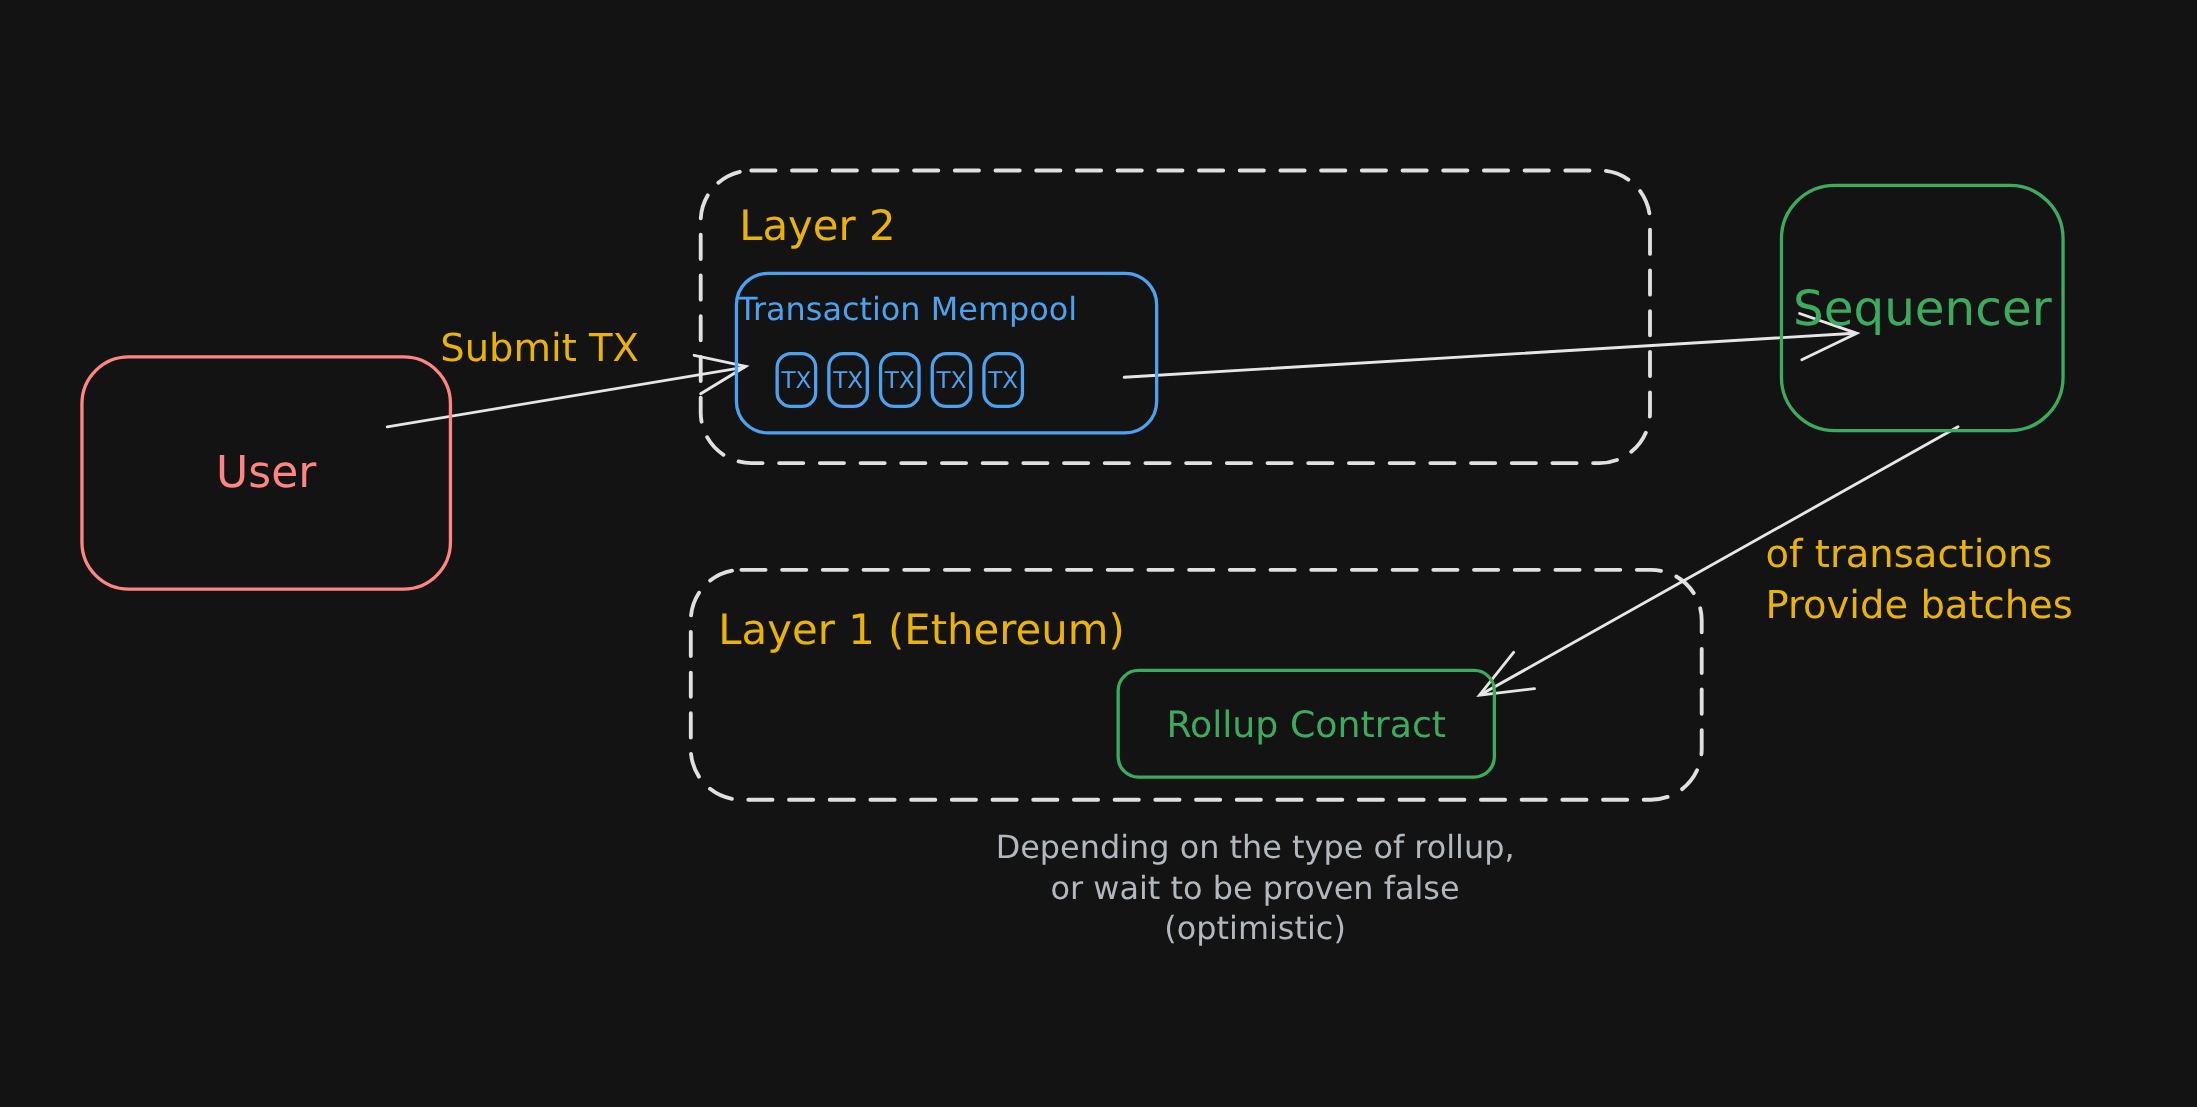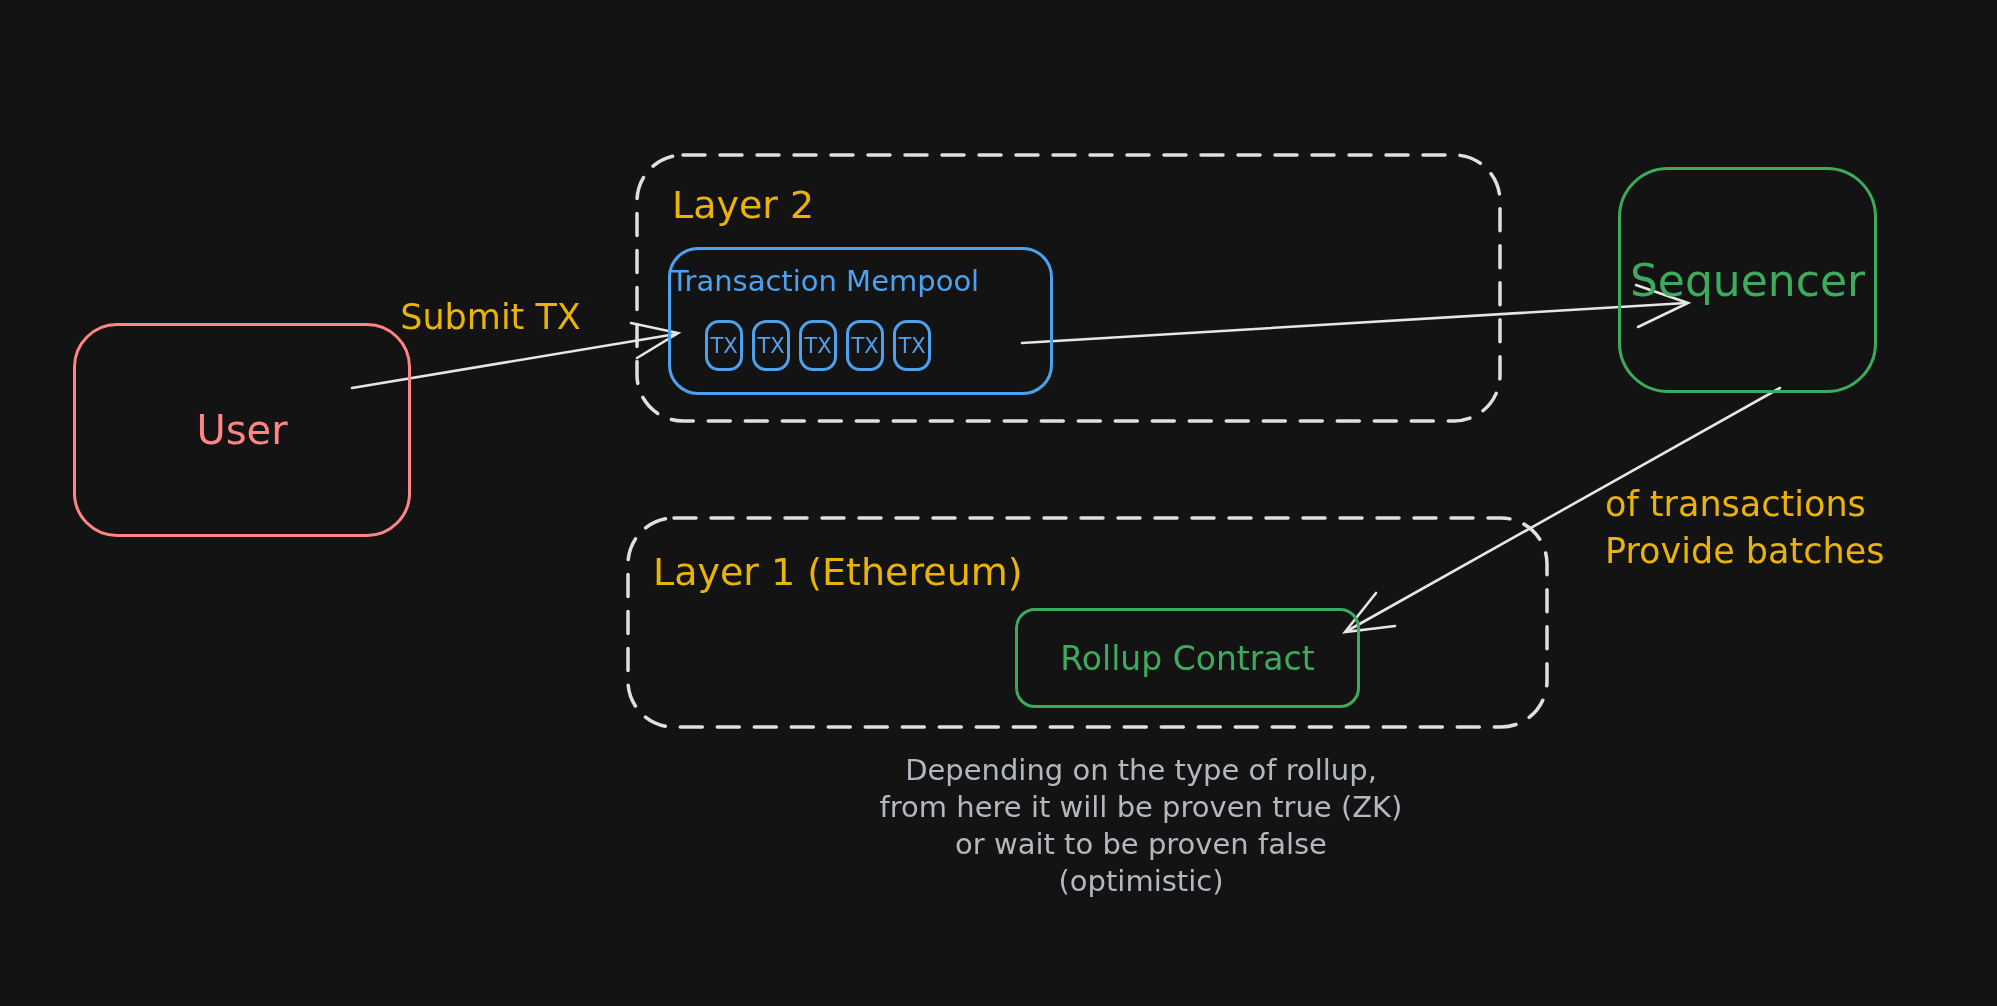--- a/index.html
+++ b/index.html
@@ -156,17 +156,16 @@
   </div>
 
   <div class="label layer1-label">Layer 1 (Ethereum)</div>
 
   <div class="box rollup-box">
     <span>Rollup Contract</span>
   </div>
 
   <div class="caption">
     <div>Depending on the type of rollup,</div>
-    <div>from here it will be proven true (ZK)</div>
     <div>or wait to be proven false (optimistic)</div>
   </div>
 
 </div>
 
 </body></html>

